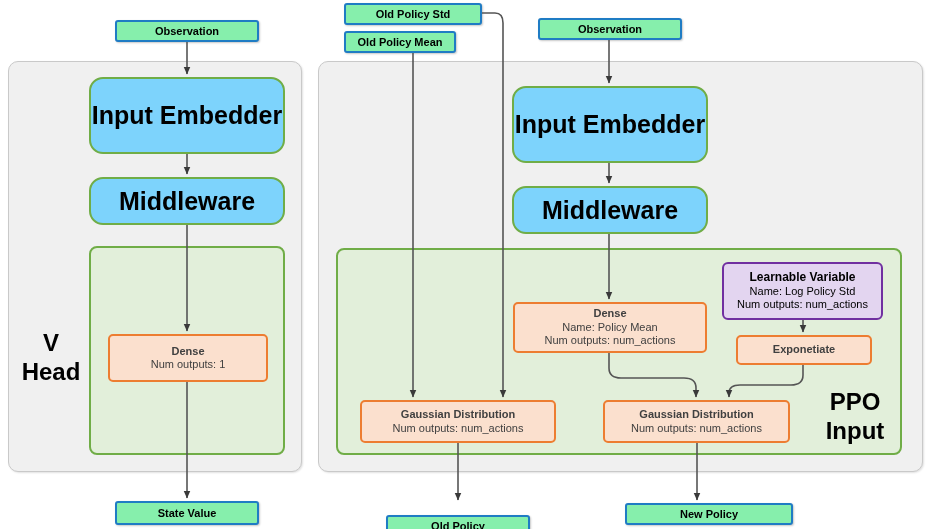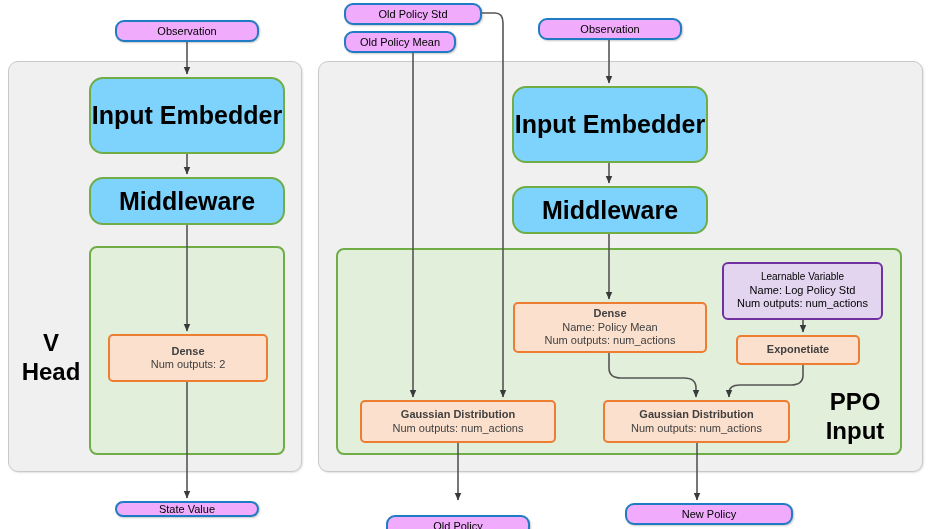--- a/index.html
+++ b/index.html
@@ -68,34 +68,34 @@
     border: 2px solid #7030a0;
     border-radius: 6px;
     display: flex;
     flex-direction: column;
     align-items: center;
     justify-content: center;
     text-align: center;
     color: #000000;
     line-height: 1.24;
   }
-  .purplebox .t1 { font-weight: normal; font-size: 10px; }
+  .purplebox .t1 { font-weight: bold; font-size: 12px; }
   .purplebox .t2 { font-size: 11px; }
 
   
   .bluebox {
-    background: #f0abfc;
+    background: #86efac;
     border: 2px solid #1f7cc4;
-    border-radius: 9px;
-    display: flex;
-    align-items: center;
-    justify-content: center;
-    text-align: center;
-    color: #000000;
-    font-weight: normal;
+    border-radius: 3px;
+    display: flex;
+    align-items: center;
+    justify-content: center;
+    text-align: center;
+    color: #000000;
+    font-weight: bold;
     font-size: 11px;
     box-shadow: 1px 1px 2px rgba(0,0,0,0.22);
   }
 
   
   .headlabel {
     color: #000000;
     font-weight: bold;
     font-size: 24px;
     text-align: center;
@@ -134,54 +134,54 @@
   <div class="abs bluebox" style="left:344px; top:3px; width:138px; height:22px;">Old Policy Std</div>
 
   <div class="abs bluebox" style="left:344px; top:31px; width:112px; height:22px;">Old Policy Mean</div>
 
   <div class="abs greenbox big" style="left:89px; top:77px; width:196px; height:77px;">Input Embedder</div>
 
   <div class="abs greenbox big" style="left:89px; top:177px; width:196px; height:48px;">Middleware</div>
 
   <div class="abs orangebox" style="left:108px; top:334px; width:160px; height:48px;">
     <div class="t1">Dense</div>
-    <div class="t2">Num outputs: 2</div>
+    <div class="t2">Num outputs: 1</div>
   </div>
 
   <div class="abs greenbox big" style="left:512px; top:86px; width:196px; height:77px;">Input Embedder</div>
 
   <div class="abs greenbox big" style="left:512px; top:186px; width:196px; height:48px;">Middleware</div>
 
   <div class="abs orangebox" style="left:513px; top:302px; width:194px; height:51px;">
     <div class="t1">Dense</div>
     <div class="t2">Name: Policy Mean</div>
     <div class="t2">Num outputs: num_actions</div>
   </div>
 
   <div class="abs purplebox" style="left:722px; top:262px; width:161px; height:58px;">
     <div class="t1">Learnable Variable</div>
     <div class="t2">Name: Log Policy Std</div>
     <div class="t2">Num outputs: num_actions</div>
   </div>
 
-  <div class="abs orangebox" style="left:736px; top:335px; width:124px; height:30px;">
+  <div class="abs orangebox" style="left:736px; top:335px; width:136px; height:30px;">
     <div class="t1">Exponetiate</div>
   </div>
 
   <div class="abs orangebox" style="left:360px; top:400px; width:196px; height:43px;">
     <div class="t1">Gaussian Distribution</div>
     <div class="t2">Num outputs: num_actions</div>
   </div>
 
   <div class="abs orangebox" style="left:603px; top:400px; width:187px; height:43px;">
     <div class="t1">Gaussian Distribution</div>
     <div class="t2">Num outputs: num_actions</div>
   </div>
 
-  <div class="abs bluebox" style="left:115px; top:501px; width:144px; height:16px;">State Value</div>
+  <div class="abs bluebox" style="left:115px; top:501px; width:144px; height:24px;">State Value</div>
 
   <div class="abs bluebox" style="left:386px; top:503px; width:144px; height:22px;margin-top:12px;">Old Policy</div>
 
   <div class="abs bluebox" style="left:625px; top:503px; width:168px; height:22px;">New Policy</div>
 
   <svg class="edges" viewBox="0 0 931 529" xmlns="http://www.w3.org/2000/svg">
     <defs>
       <marker id="arrow" markerWidth="9" markerHeight="9" refX="7.4" refY="4" orient="auto" markerUnits="userSpaceOnUse">
         <path d="M0,0.6 L8,4 L0,7.4 z" fill="#3a3a3a"></path>
       </marker>

